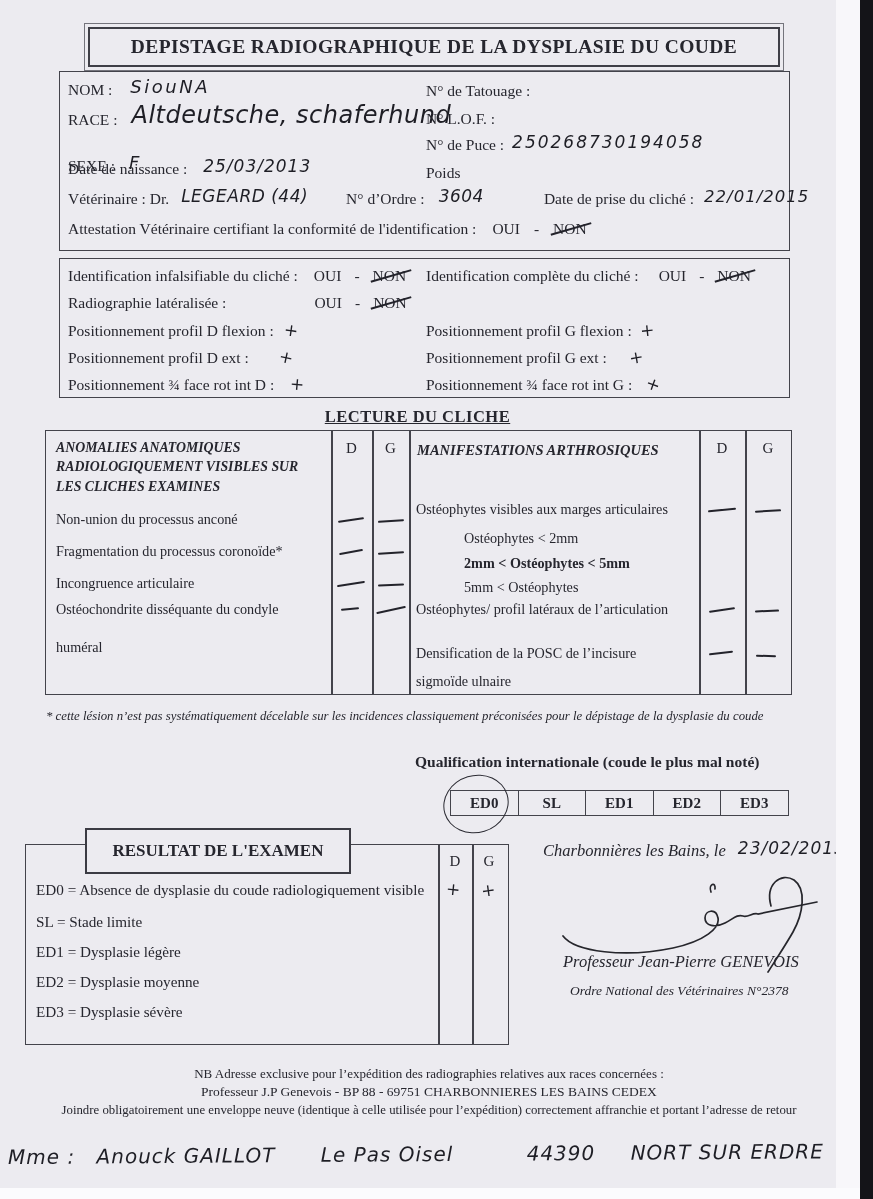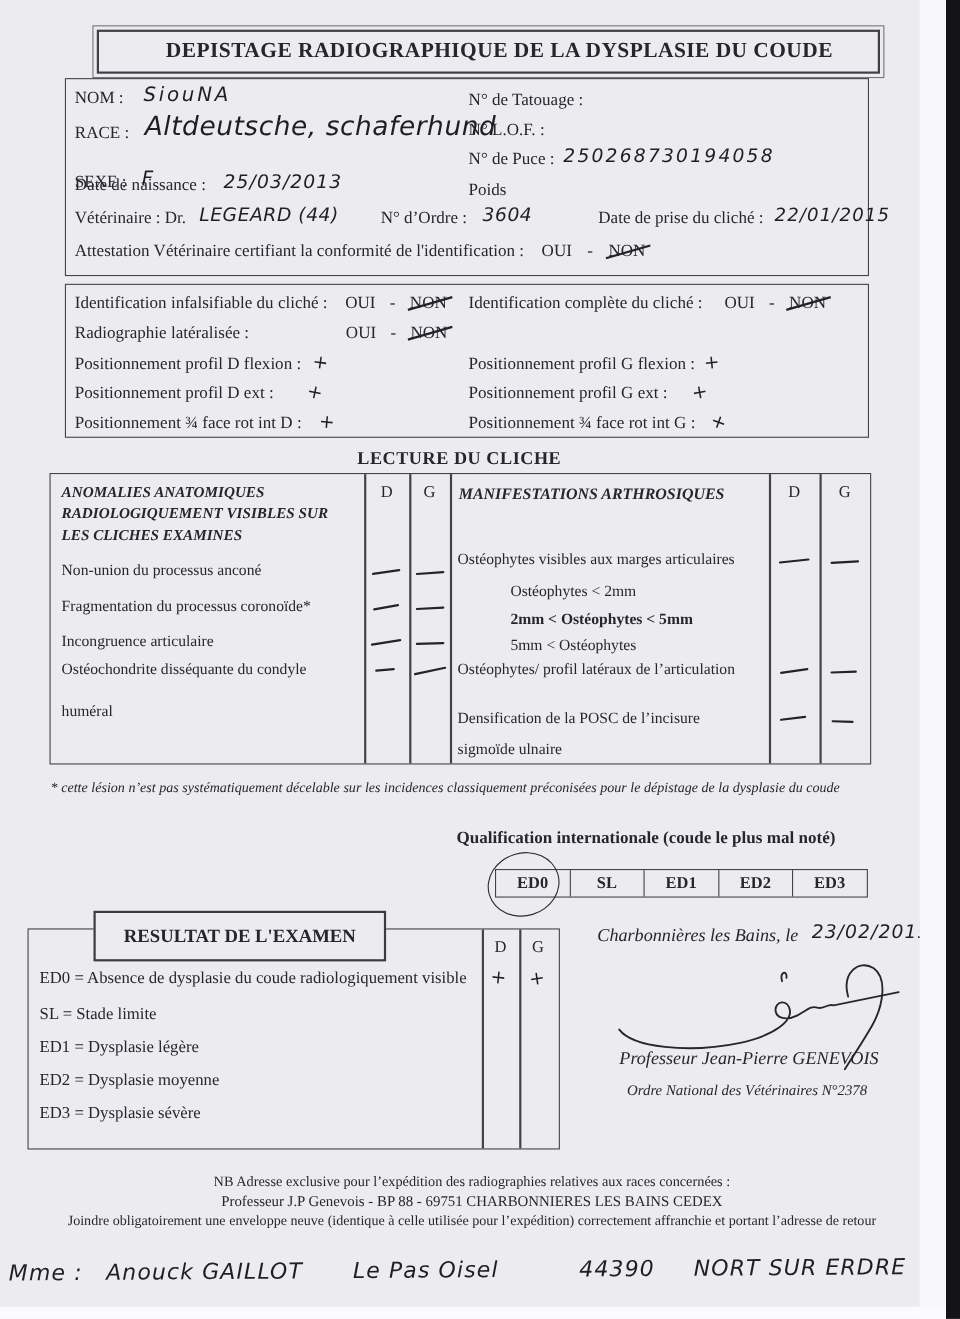--- a/index.html
+++ b/index.html
@@ -27,21 +27,21 @@
   .qcell:last-child{border-right:none;}
   .plus{font-family:"DejaVu Sans",sans-serif;font-size:17px;color:#1e1e25;display:inline-block;}
   .it{font-style:italic;}
   .foot{position:absolute;left:0;width:858px;text-align:center;}
 </style>
 </head>
 <body>
 
 <div id="page">
 
-  <div class="titlebox" style="left:88px;top:27px;width:688px;height:36px;line-height:36px;padding-left:20px;">DEPISTAGE RADIOGRAPHIQUE DE LA DYSPLASIE DU COUDE</div>
+  <div class="titlebox" style="left:88px;top:27px;width:688px;height:36px;line-height:36px;">DEPISTAGE RADIOGRAPHIQUE DE LA DYSPLASIE DU COUDE</div>
 
   <div class="box" style="left:59px;top:71px;width:729px;height:178px;">
     <div class="line" style="left:8px;top:6px;">
       <span class="lbl">NOM :</span>
       <span class="hand hbig" style="margin-left:14px;">SiouNA</span>
     </div>
     <div class="line" style="left:8px;top:31px;">
       <span class="lbl">RACE :</span>
       <span class="hand hmed" style="margin-left:10px;font-size:24px;">Altdeutsche, schaferhund</span>
     </div>
@@ -123,21 +123,21 @@
     <div class="line" style="left:8px;top:115px;">
       <span class="lbl">Positionnement ¾ face rot int D :</span>
       <span class="plus" style="margin-left:12px;transform:rotate(5deg);">+</span>
     </div>
     <div class="line" style="left:366px;top:115px;">
       <span class="lbl">Positionnement ¾ face rot int G :</span>
       <span class="plus" style="margin-left:10px;top:3px;transform:rotate(20deg);">+</span>
     </div>
   </div>
 
-  <div class="line" style="left:45px;top:407px;width:745px;text-align:center;font-weight:bold;font-size:16.5px;letter-spacing:.5px;">LECTURE DU CLICHE</div>
+  <div class="line" style="left:45px;top:407px;width:745px;text-align:center;font-weight:bold;font-size:16.5px;letter-spacing:.5px;text-decoration:underline;">LECTURE DU CLICHE</div>
 
   <div class="box" style="left:45px;top:430px;width:745px;height:263px;">
     <div class="vline" style="left:285px;"></div>
     <div class="vline" style="left:326px;"></div>
     <div class="vline" style="left:363px;"></div>
     <div class="vline" style="left:653px;"></div>
     <div class="vline" style="left:699px;"></div>
 
     <div class="line ithdr" style="left:10px;top:7px;width:266px;white-space:normal;">ANOMALIES ANATOMIQUES RADIOLOGIQUEMENT VISIBLES SUR LES CLICHES EXAMINES</div>
     <div class="line colh" style="left:285px;top:9px;width:41px;">D</div>

